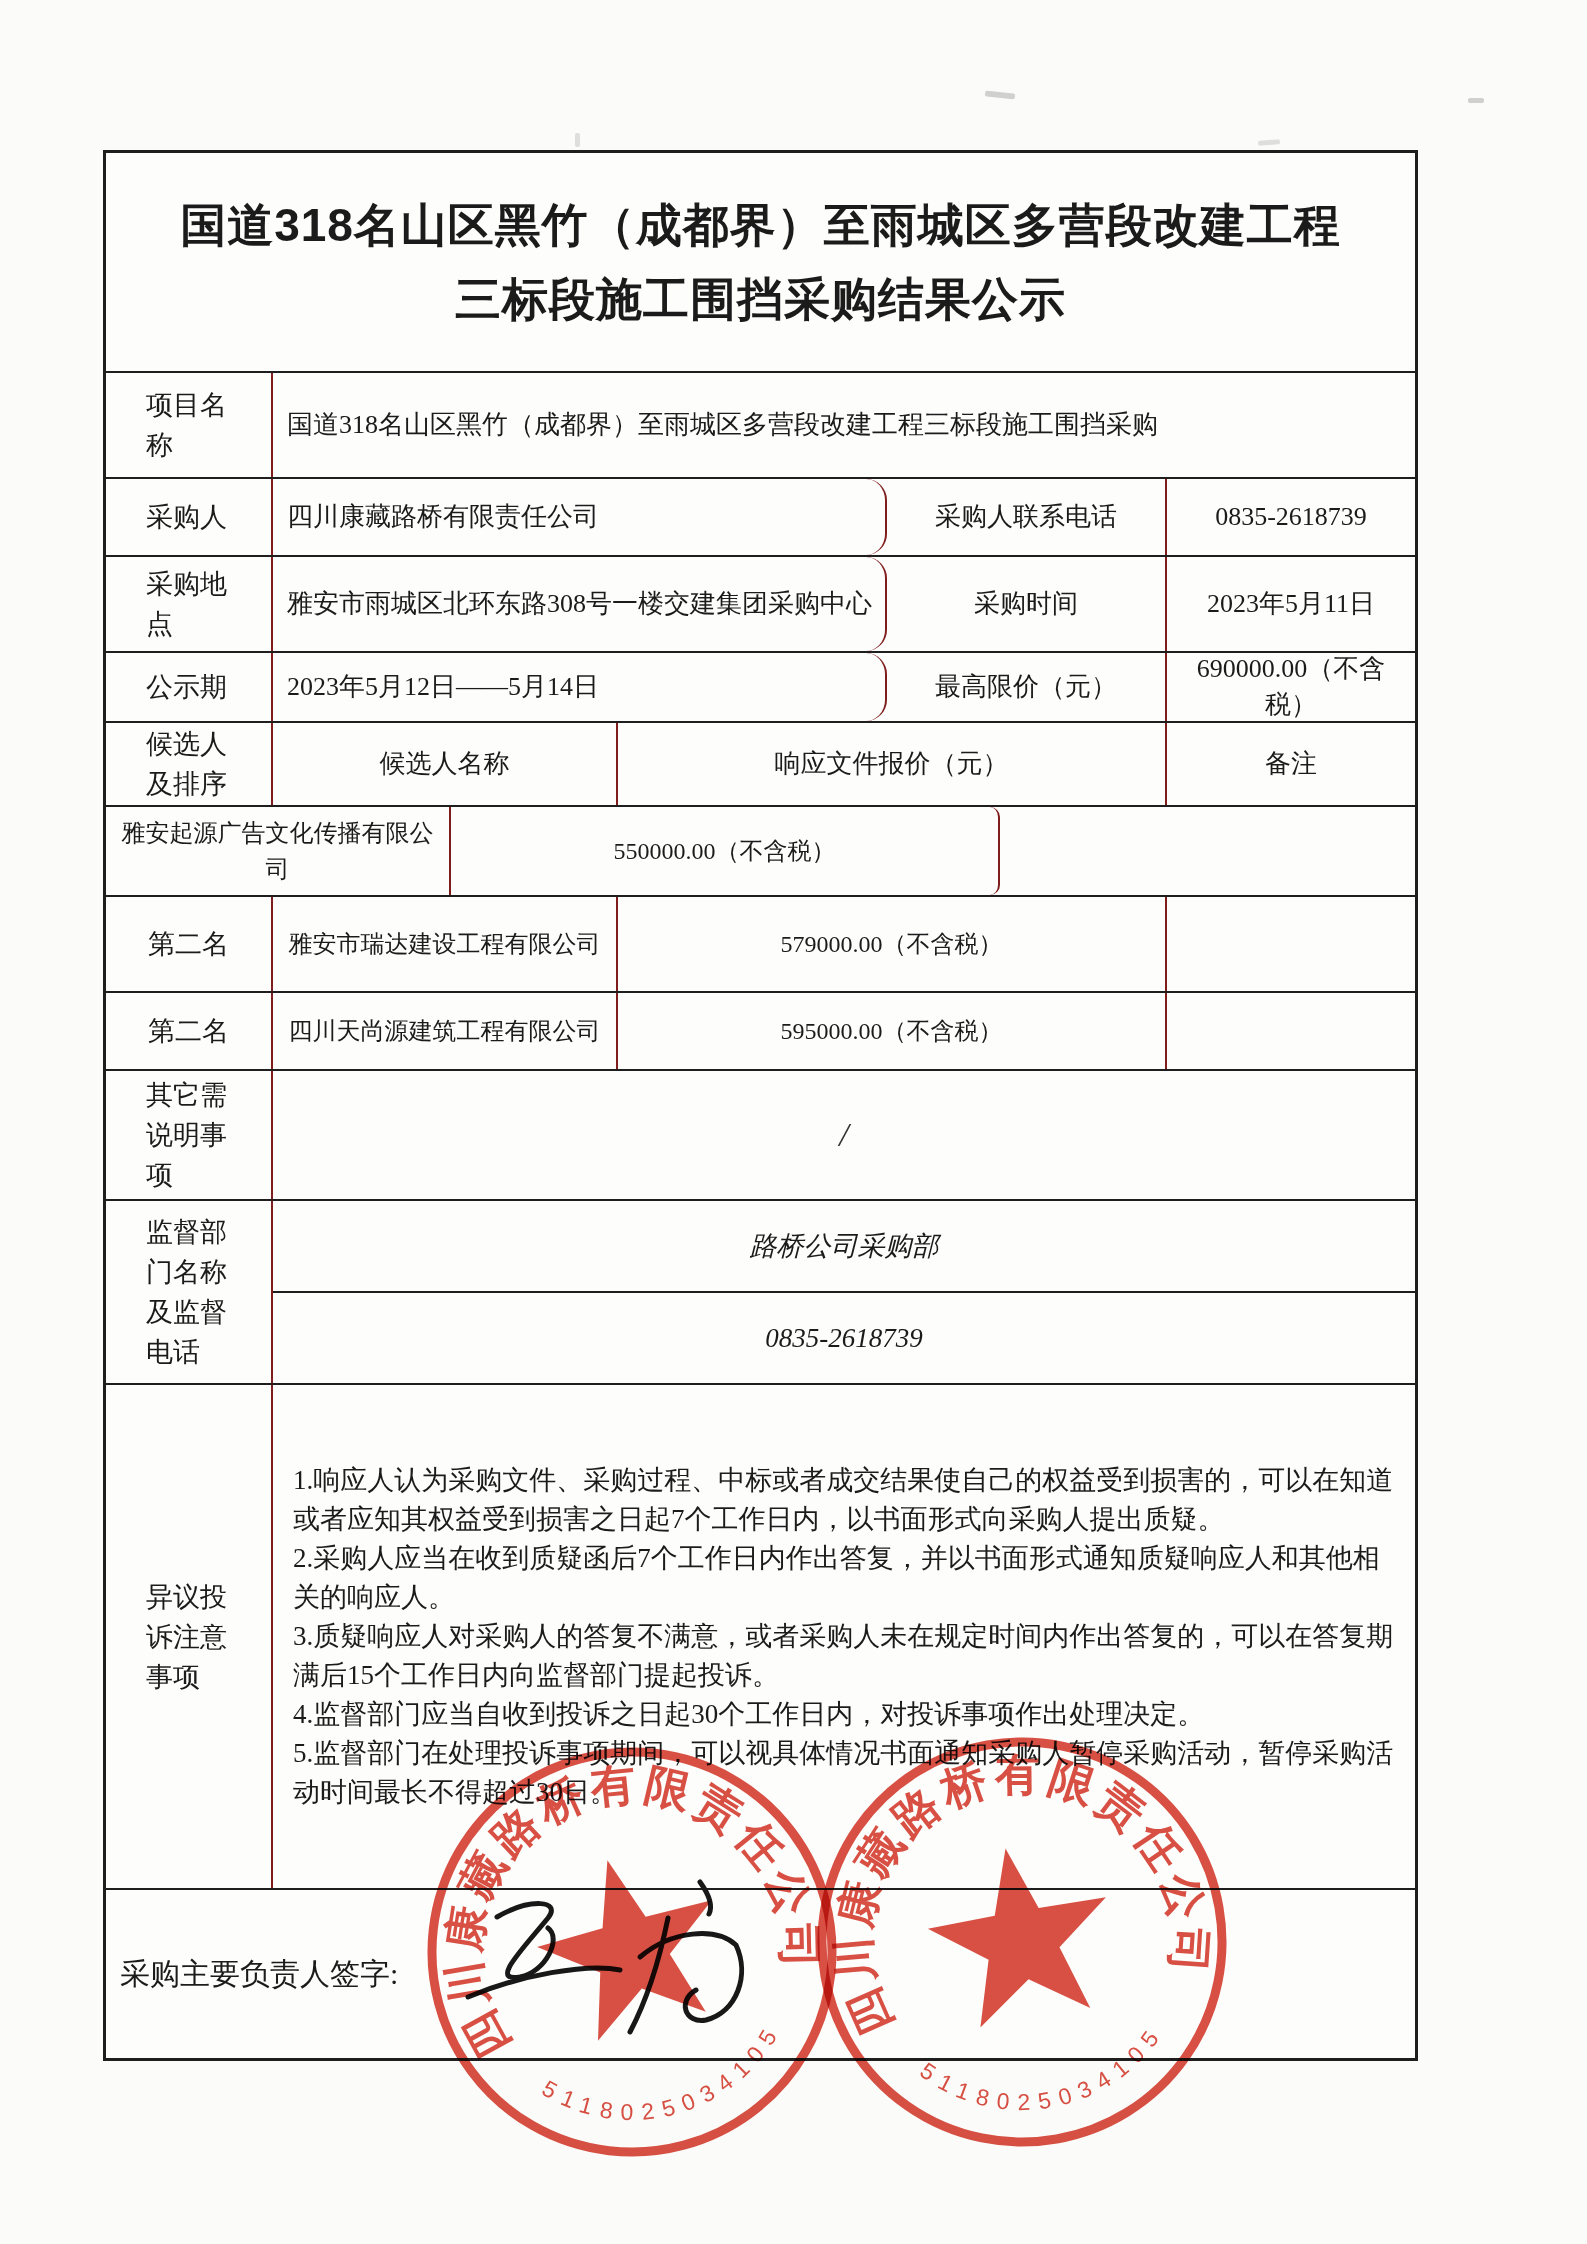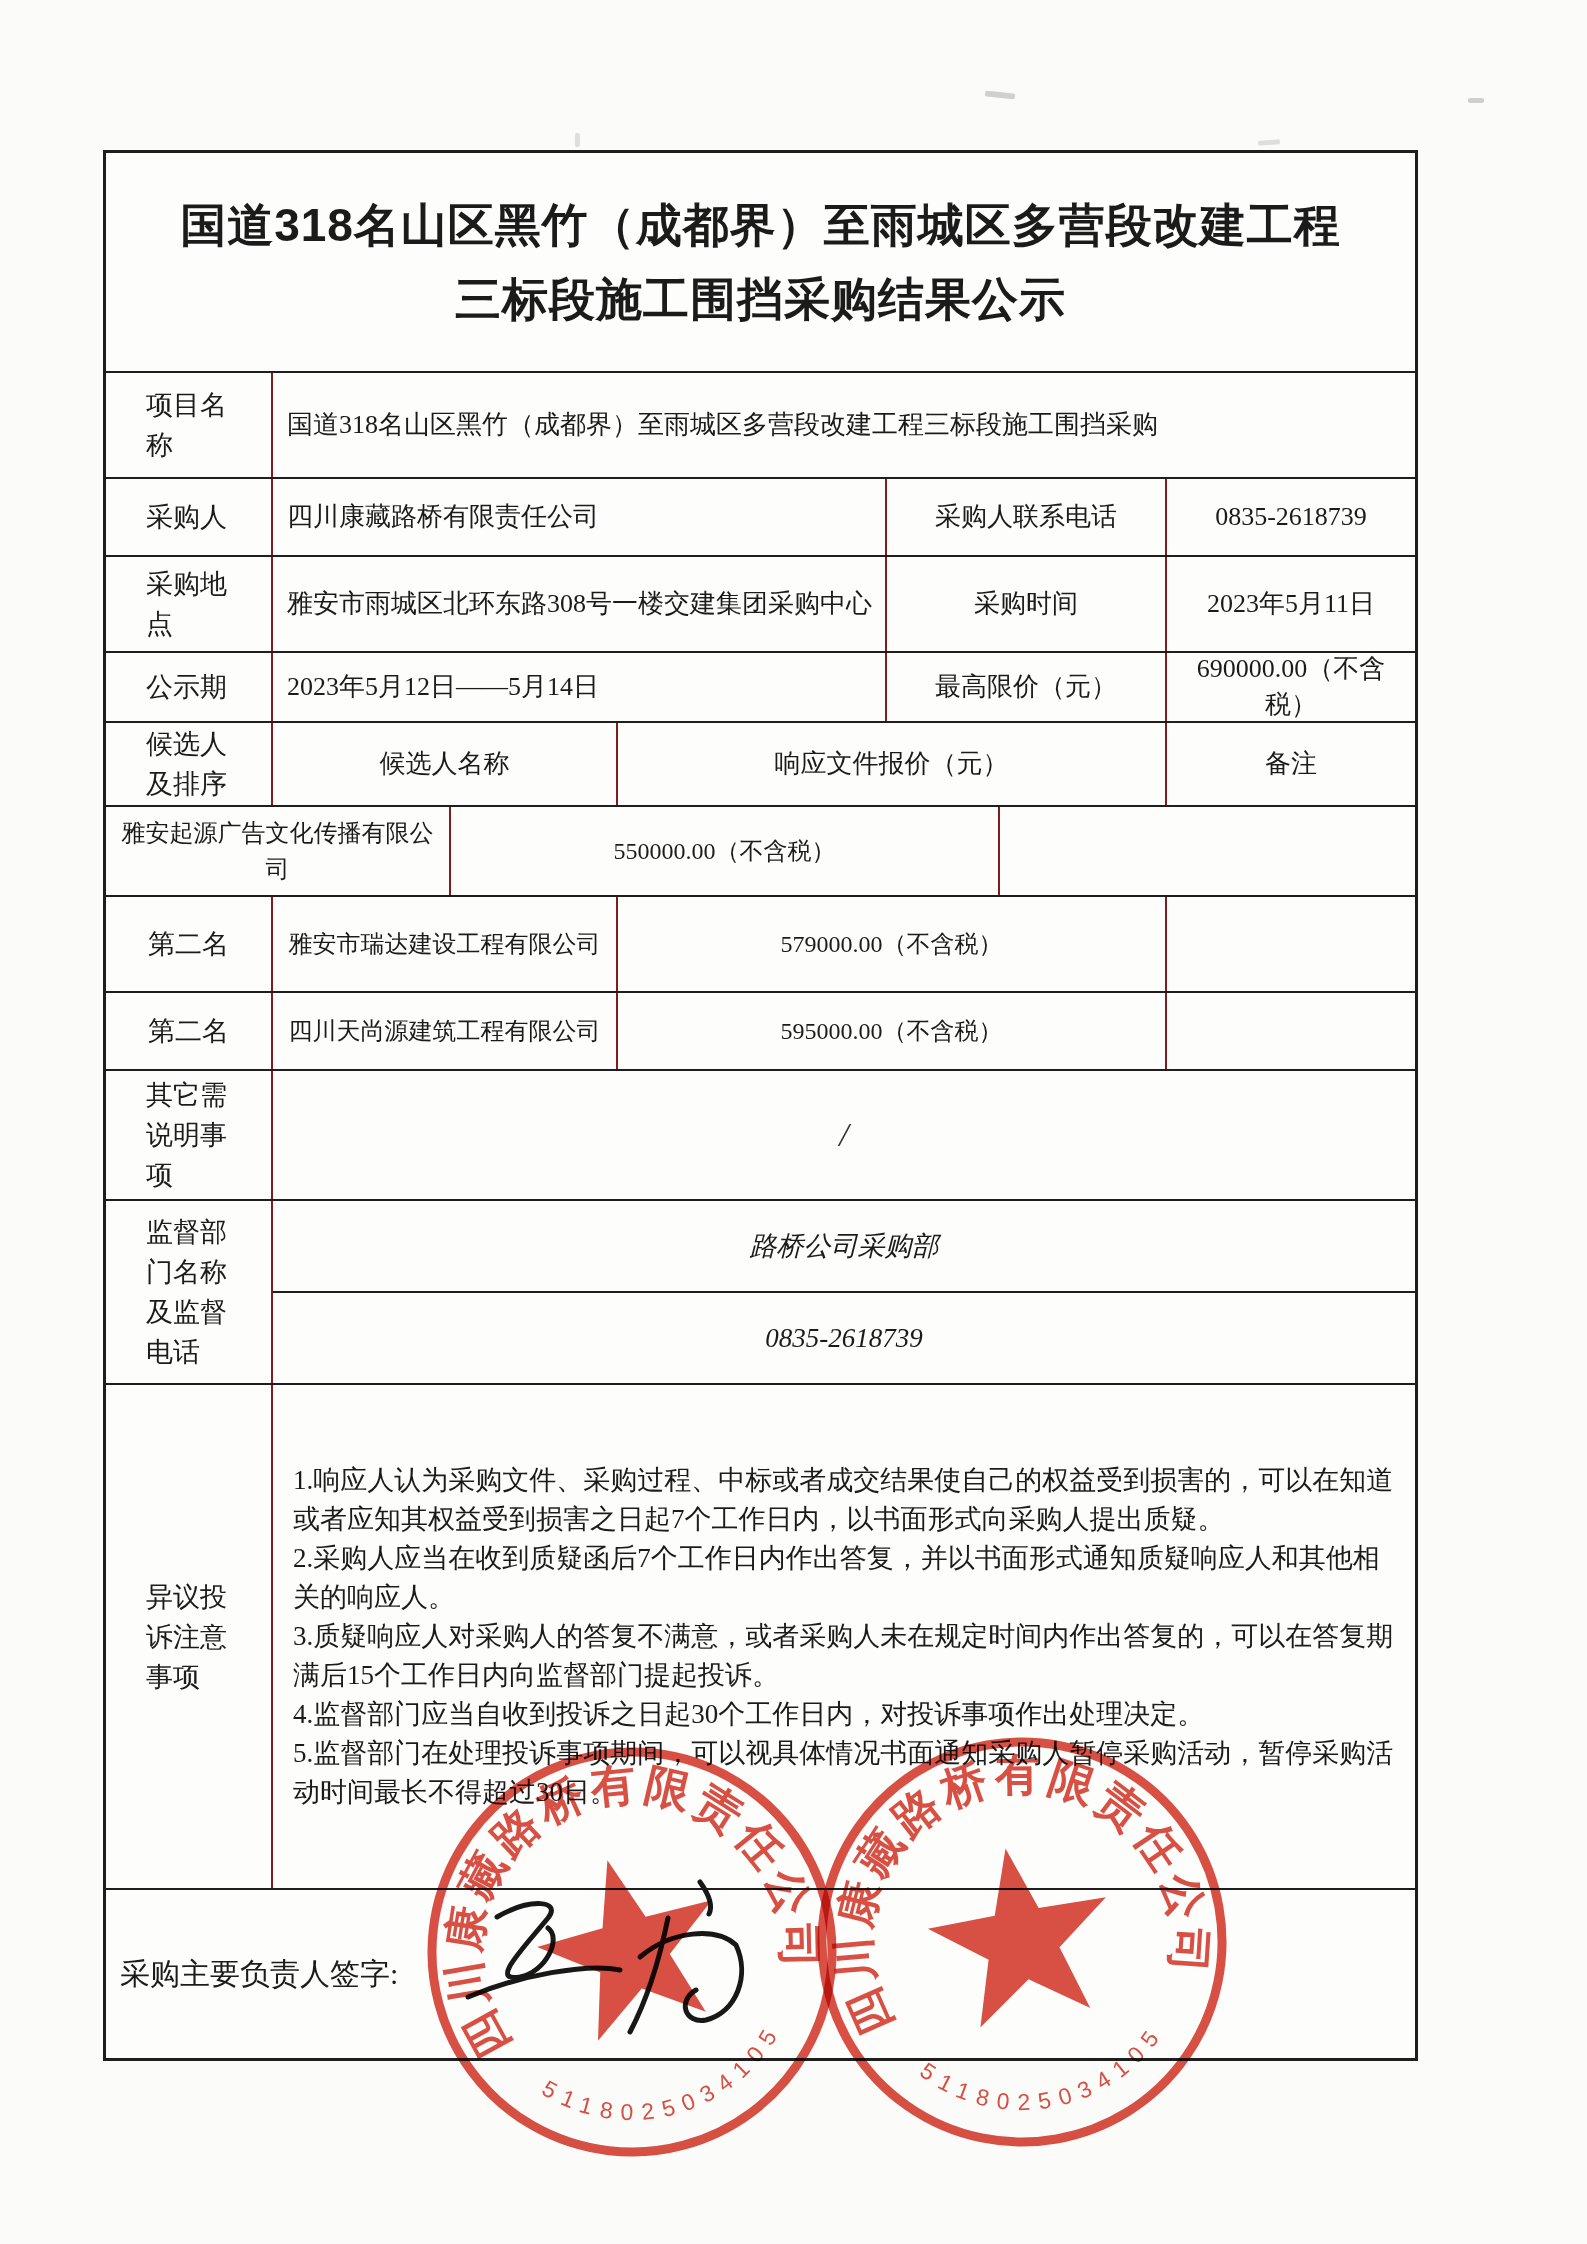--- a/index.html
+++ b/index.html
@@ -24,21 +24,21 @@
     box-sizing:border-box;border-right:2px solid #7f1d1d;
     display:flex;align-items:center;justify-content:center;
     font-size:26px;line-height:36px;
   }
   .cell:last-child{border-right:none;}
   .c-lbl{width:167px;font-size:27px;}
   .c-lbl .wrapbox{display:inline-block;width:85px;text-align:left;line-height:40px;}
   .c-mid{width:614px;}
   .c-sub{width:280px;}
   .c-flex{flex:1;}
-  .left{justify-content:flex-start;padding:6px 8px 6px 14px;text-align:left;}
+  .left{justify-content:flex-start;padding:6px 8px 6px 14px;text-align:left;border-radius:21px;}
   .center{text-align:center;padding:4px 6px;}
   
   .r-title{height:220px;}
   .r-title .cell{
     font-family:"Liberation Sans", sans-serif;
     font-weight:bold;font-size:46px;line-height:74px;
     letter-spacing:1px;text-align:center;padding:8px 70px;
   }
   .r-project{height:106px;}
   .r-purchaser{height:78px;}
@@ -130,21 +130,21 @@
       <div class="cell c-lbl">
         <span class="wrapbox">候选人及排序</span>
       </div>
       <div class="cell c-name center">候选人名称</div>
       <div class="cell c-price center">响应文件报价（元）</div>
       <div class="cell c-flex center">备注</div>
     </div>
 
     <div class="row r-cand-1">
       <div class="cell c-name center" style="font-size:24px;">雅安起源广告文化传播有限公司</div>
-      <div class="cell c-price center" style="font-size:24px;">550000.00（不含税）</div>
+      <div class="cell c-price center" style="font-size:24px;border-radius:10px;">550000.00（不含税）</div>
       <div class="cell c-flex"></div>
     </div>
 
     <div class="row r-cand-2">
       <div class="cell c-lbl">第二名</div>
       <div class="cell c-name center" style="font-size:24px;">雅安市瑞达建设工程有限公司</div>
       <div class="cell c-price center" style="font-size:24px;">579000.00（不含税）</div>
       <div class="cell c-flex"></div>
     </div>
 

